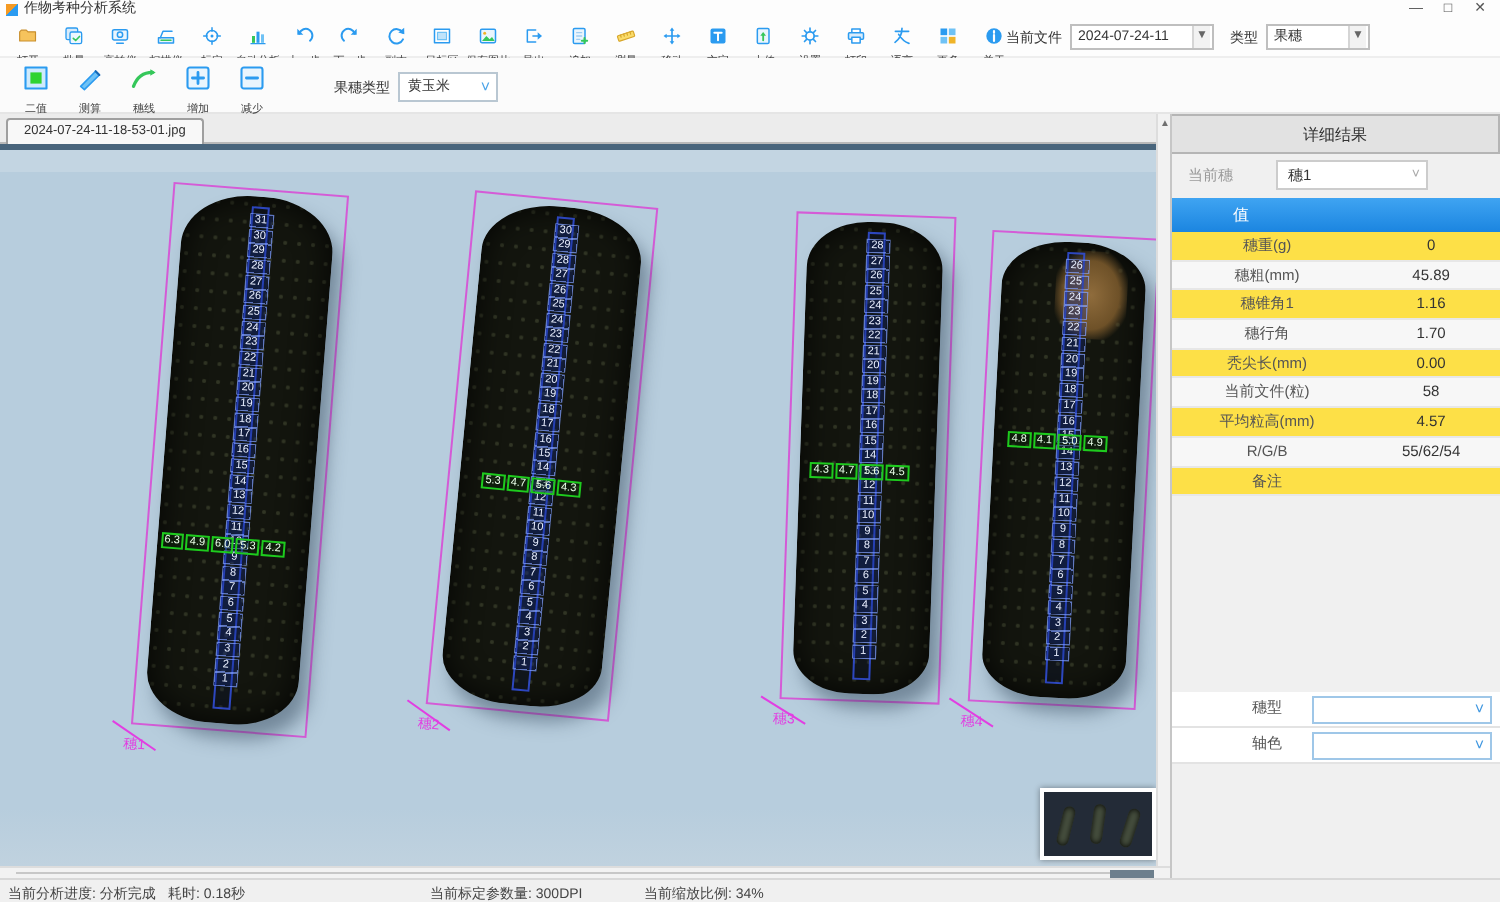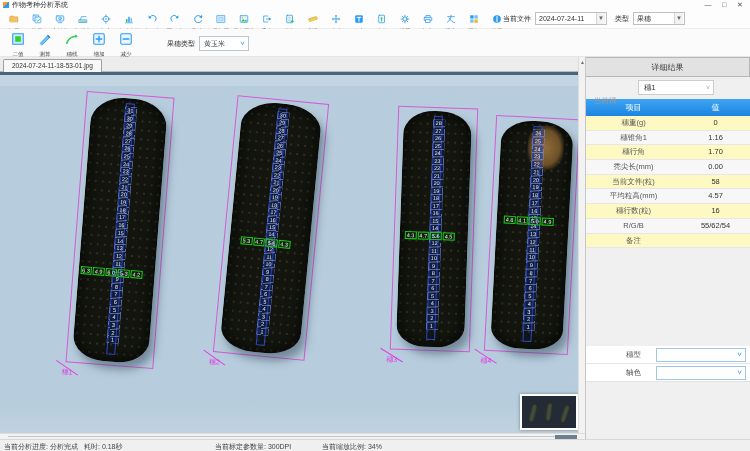--- a/index.html
+++ b/index.html
@@ -67,27 +67,27 @@
   .hscroll { position:absolute; left:0; top:433px; width:585px; height:6px; background:#f2f2f2; border-top:1px solid #ddd; }
   .hgroove { position:absolute; left:8px; right:14px; top:2px; height:1px; background:#c7c7c7; }
   .hthumb { position:absolute; right:8px; top:1px; width:22px; height:4px; background:#6d7f8d; }
 
   
   .rightpanel { position:absolute; left:585px; top:57px; width:165px; height:382px; background:#f0f0f0; border-left:1px solid #c6c6c6; }
   .rp-tabs { display:flex; height:20px; }
   .rp-tab { flex:1; text-align:center; font-size:8px; line-height:19px; color:#333; background:#e2e2e2; border:1px solid #b5b5b5; border-left:none; }
   .rp-tab.active { background:#fff; border-bottom:1px solid #fff; }
   .cur-ear { position:relative; height:22px; }
-  .cur-ear .cl { position:absolute; left:8px; top:19px; font-size:7.5px; color:#9a9a9a; }
+  .cur-ear .cl { position:absolute; left:8px; top:6px; font-size:7.5px; color:#9a9a9a; }
   .cur-select { position:absolute; left:52px; top:3px; width:76px; height:15px; background:#fff; border:1px solid #ccc; font-size:7.5px; color:#333; line-height:13px; padding-left:5px; }
   .cur-select .chev3 { position:absolute; right:3px; top:0; color:#aaa; font-size:7px; line-height:13px; }
   .res-header { display:flex; height:17px; background:linear-gradient(#3fa4f2,#1b85e0); color:#fff; font-size:8px; }
   .res-header .c1 { width:58%; text-align:center; line-height:17px; }
   .res-header .c2 { width:42%; text-align:center; line-height:17px; }
-  .res-row { display:flex; height:14.7px; border-bottom:1px solid #e7e7e7; background:#fef9c3; }
+  .res-row { display:flex; height:14.7px; border-bottom:1px solid #e7e7e7; background:#fde047; }
   .res-row:nth-child(even) { background:#f7f7f7; }
   .res-row .c1 { width:58%; text-align:center; font-size:7.5px; color:#555; line-height:14px; }
   .res-row .c2 { width:42%; text-align:center; font-size:7.5px; color:#333; line-height:14px; }
   .sel-rows { position:absolute; left:0; top:289px; width:100%; }
   .sel-row { position:relative; height:18px; background:#fff; border-bottom:1px solid #e3e3e3; }
   .sel-row .sl { position:absolute; left:0; width:58%; text-align:center; font-size:7.5px; color:#555; line-height:18px;font-family:Liberation Mono, monospace; }
   .sel-box { position:absolute; right:4px; top:2px; width:90px; height:14px; background:#fff; border:1px solid #9fc7e8; }
   .sel-box .chev4 { position:absolute; right:3px; top:0; color:#3f97e0; font-size:8px; line-height:12px; }
 
   
@@ -531,51 +531,50 @@
       <div class="rp-tab">详细结果</div>
     </div>
     <div class="cur-ear">
       <span class="cl">当前穗</span>
       <span class="cur-select">
         <span>穗1</span>
         <span class="chev3">˅</span>
       </span>
     </div>
     <div class="res-header">
-      <span class="c1">项目</span>
       <span class="c2">值</span>
     </div>
     <div id="res-rows">
         <div class="res-row">
           <span class="c1">穗重(g)</span>
           <span class="c2">0</span>
         </div>
         <div class="res-row">
+          <span class="c1">穗粗(mm)</span>
+          <span class="c2">45.89</span>
+        </div>
+        <div class="res-row">
           <span class="c1">穗锥角1</span>
           <span class="c2">1.16</span>
         </div>
         <div class="res-row">
           <span class="c1">穗行角</span>
           <span class="c2">1.70</span>
         </div>
         <div class="res-row">
           <span class="c1">秃尖长(mm)</span>
           <span class="c2">0.00</span>
         </div>
         <div class="res-row">
           <span class="c1">当前文件(粒)</span>
           <span class="c2">58</span>
         </div>
         <div class="res-row">
           <span class="c1">平均粒高(mm)</span>
           <span class="c2">4.57</span>
-        </div>
-        <div class="res-row">
-          <span class="c1">穗行数(粒)</span>
-          <span class="c2">16</span>
         </div>
         <div class="res-row">
           <span class="c1">R/G/B</span>
           <span class="c2">55/62/54</span>
         </div>
         <div class="res-row">
           <span class="c1">备注</span>
           <span class="c2"></span>
         </div>
       </div>

